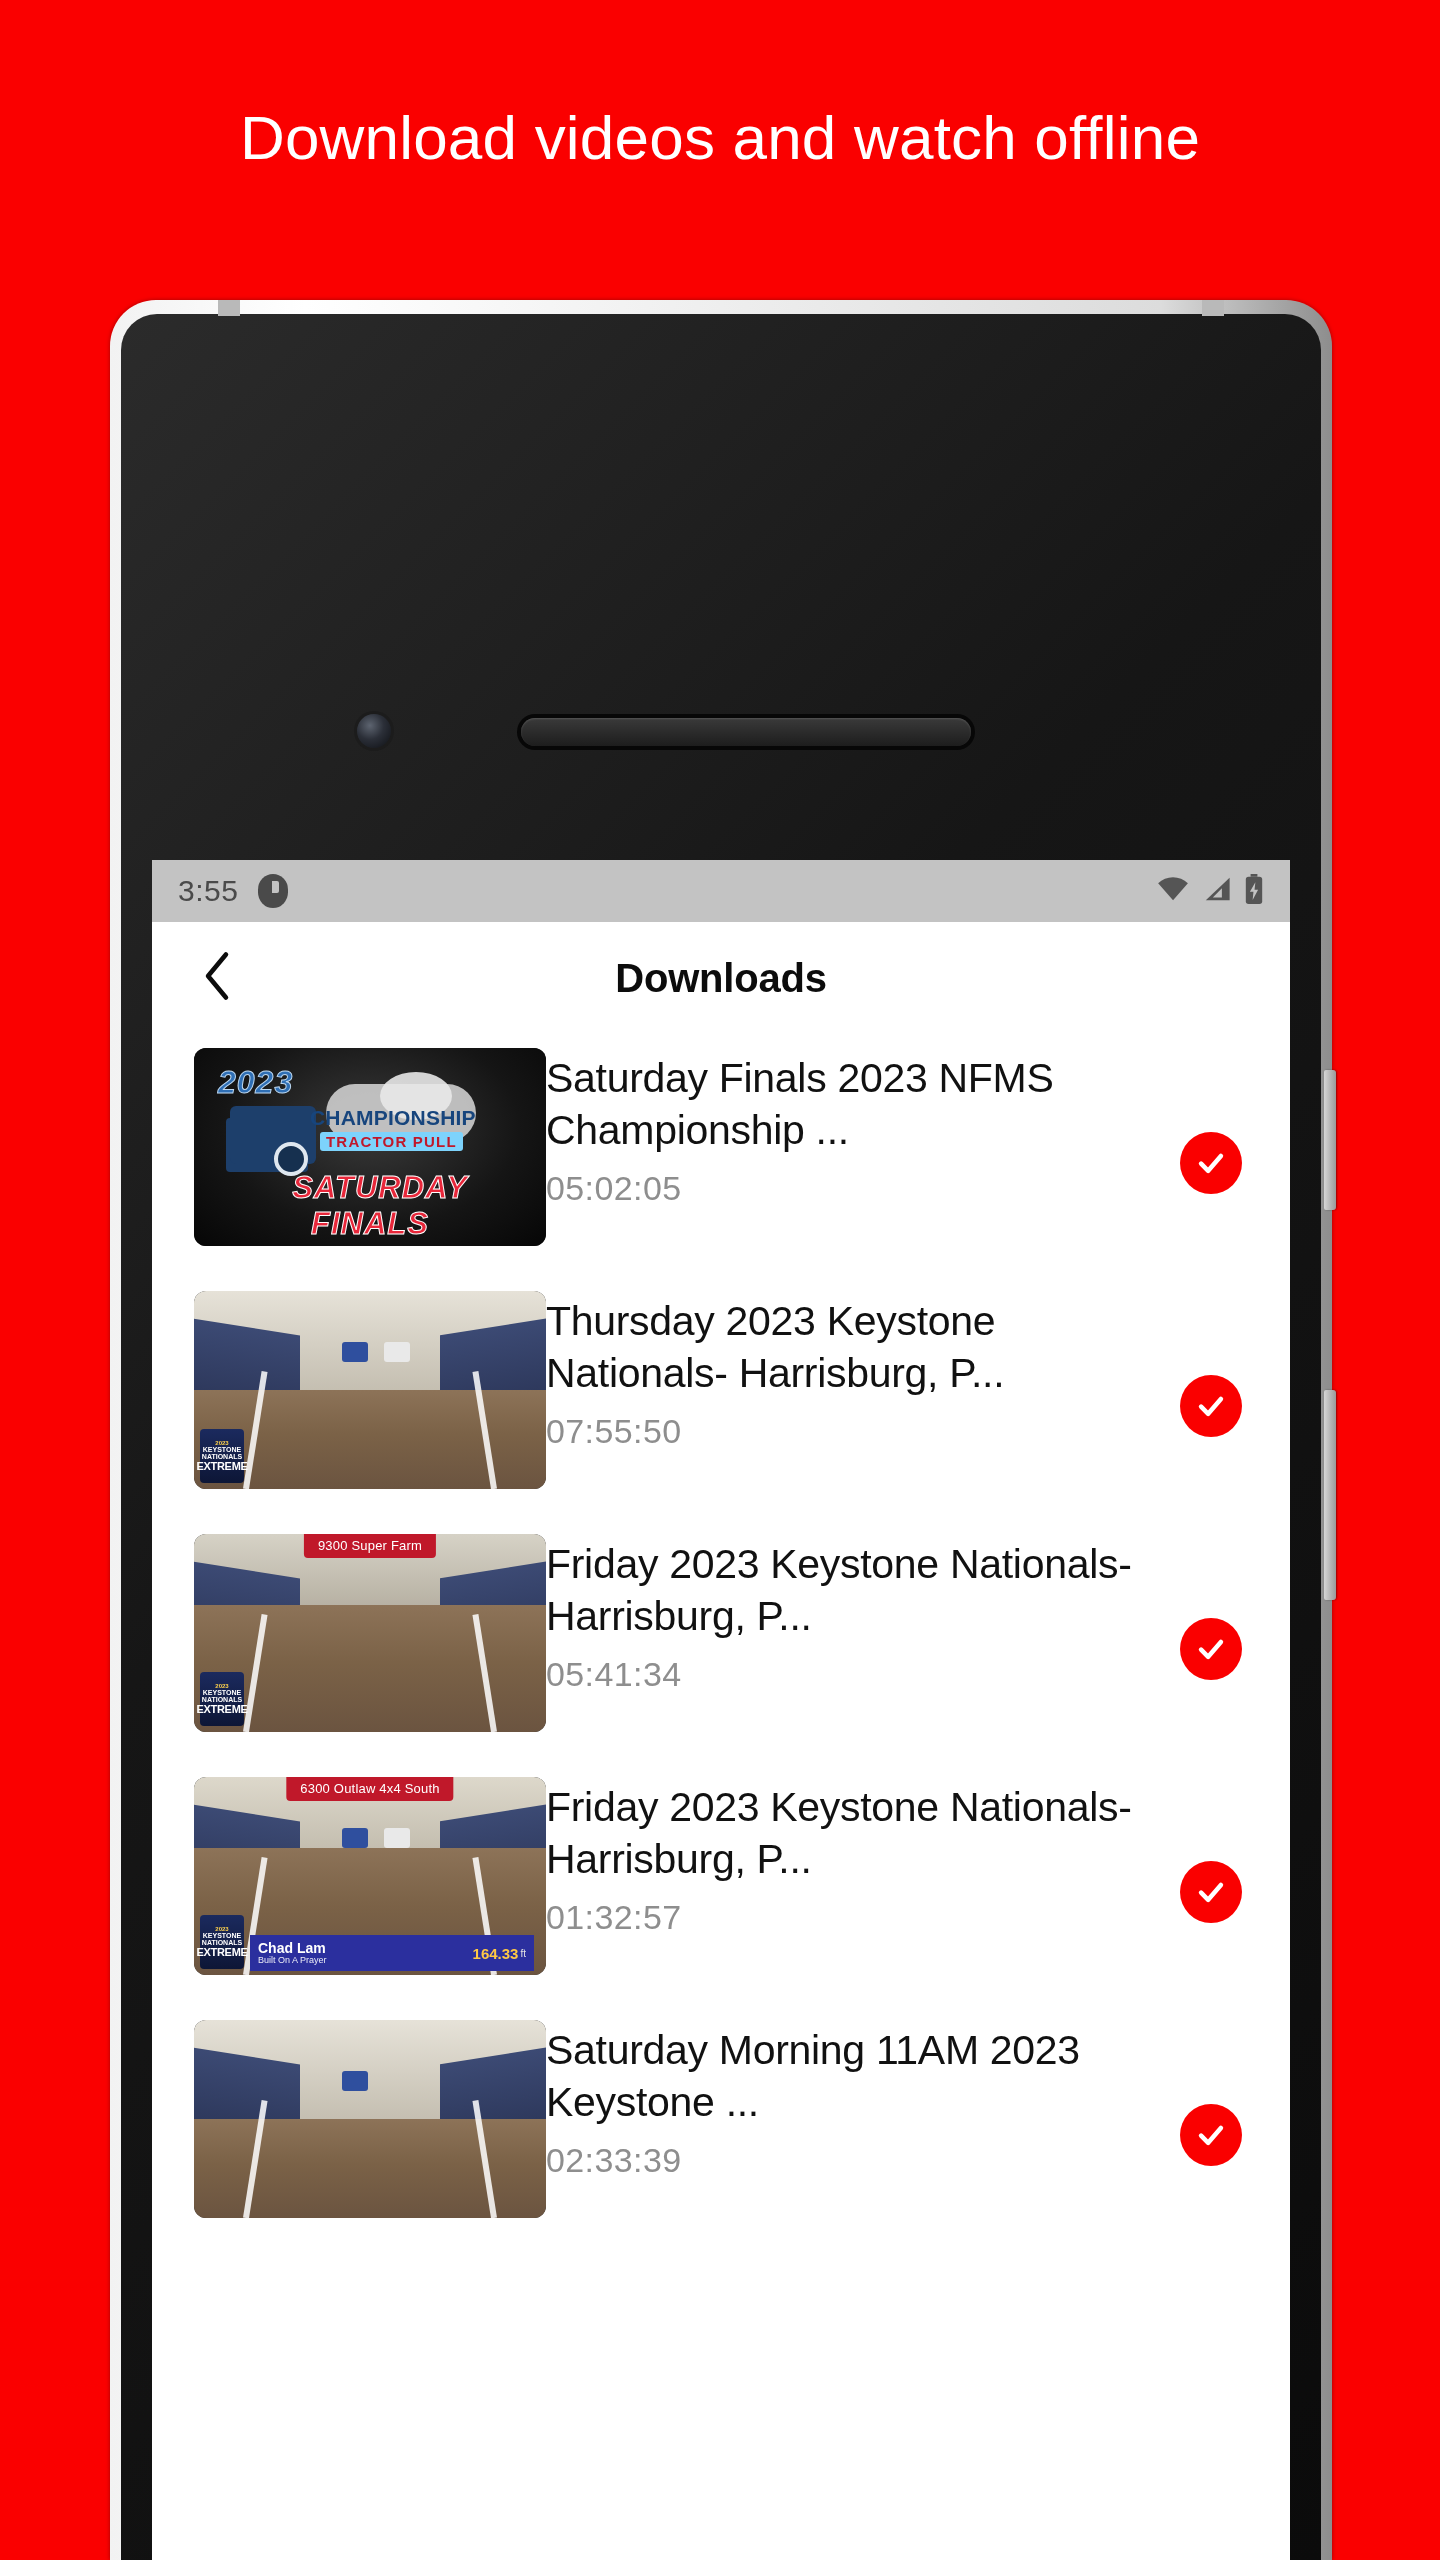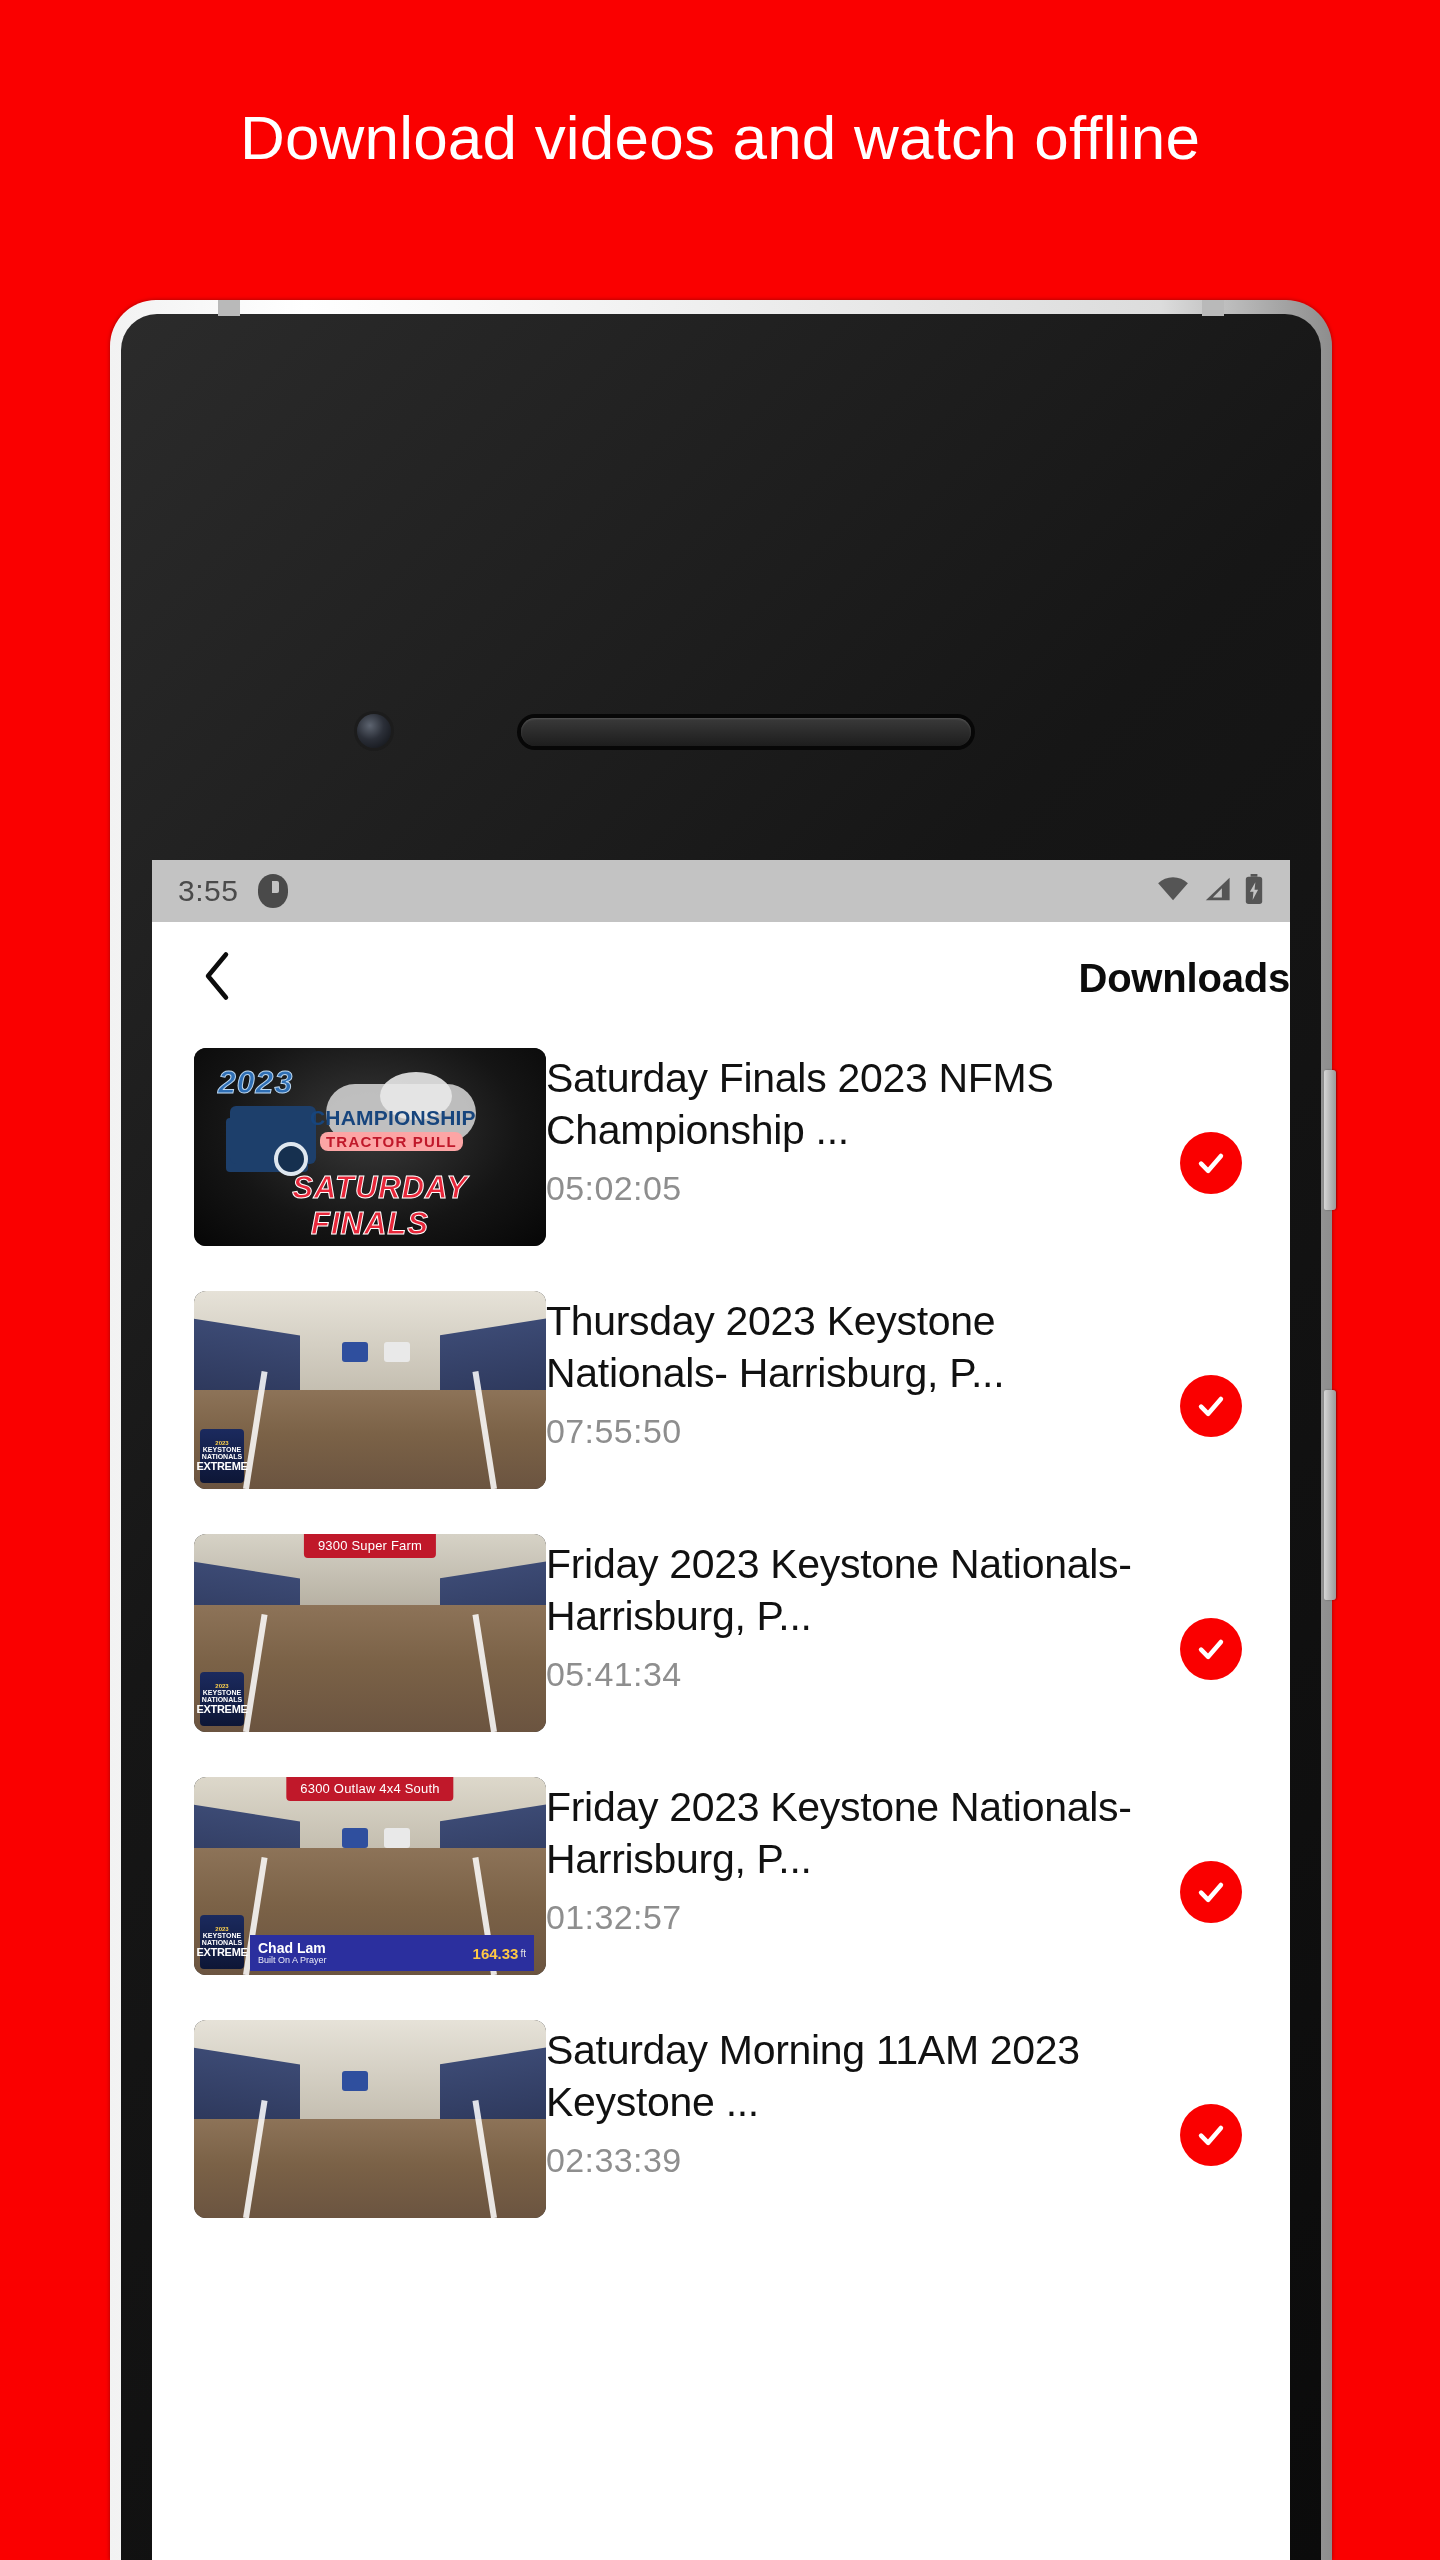--- a/index.html
+++ b/index.html
@@ -114,21 +114,21 @@
     display:flex; align-items:center;
     background:#fff;
   }
   .back-btn {
     position:absolute; left:42px; top:50%;
     transform:translateY(-50%);
     width:46px; height:46px;
     display:flex; align-items:center; justify-content:center;
   }
   .page-title {
-    width:100%; text-align:right;
+    width:100%; text-align:center;
     font-size:40px; font-weight:700; color:#0c0c0c;
     letter-spacing:-0.2px;
   }
 
   
   .dl-list { background:#fff; }
   .dl-item {
     display:flex; align-items:flex-start;
     padding:14px 0 14px 42px;
     height:243px;
@@ -194,21 +194,21 @@
   }
   .tp-champ {
     position:absolute; left:116px; top:58px;
     font-size:21px; font-weight:800; color:#17457d;
     letter-spacing:.2px;
   }
   .tp-pull {
     position:absolute; left:126px; top:84px;
     font-size:15px; font-weight:800; color:#c0182a;
     letter-spacing:1.2px;
-    background:#fca5a5; padding:1px 6px; border-radius:8px;
+    background:#7dd3fc; padding:1px 6px; border-radius:3px;
   }
   .tp-sat {
     position:absolute; left:0; right:0; top:122px;
     text-align:center;
     font-size:31px; font-weight:800; font-style:italic;
     color:#e8273a; letter-spacing:1px;padding-left:20px;
     -webkit-text-stroke:1px #ffffff;
   }
   .tp-fin {
     position:absolute; left:0; right:0; top:158px;

